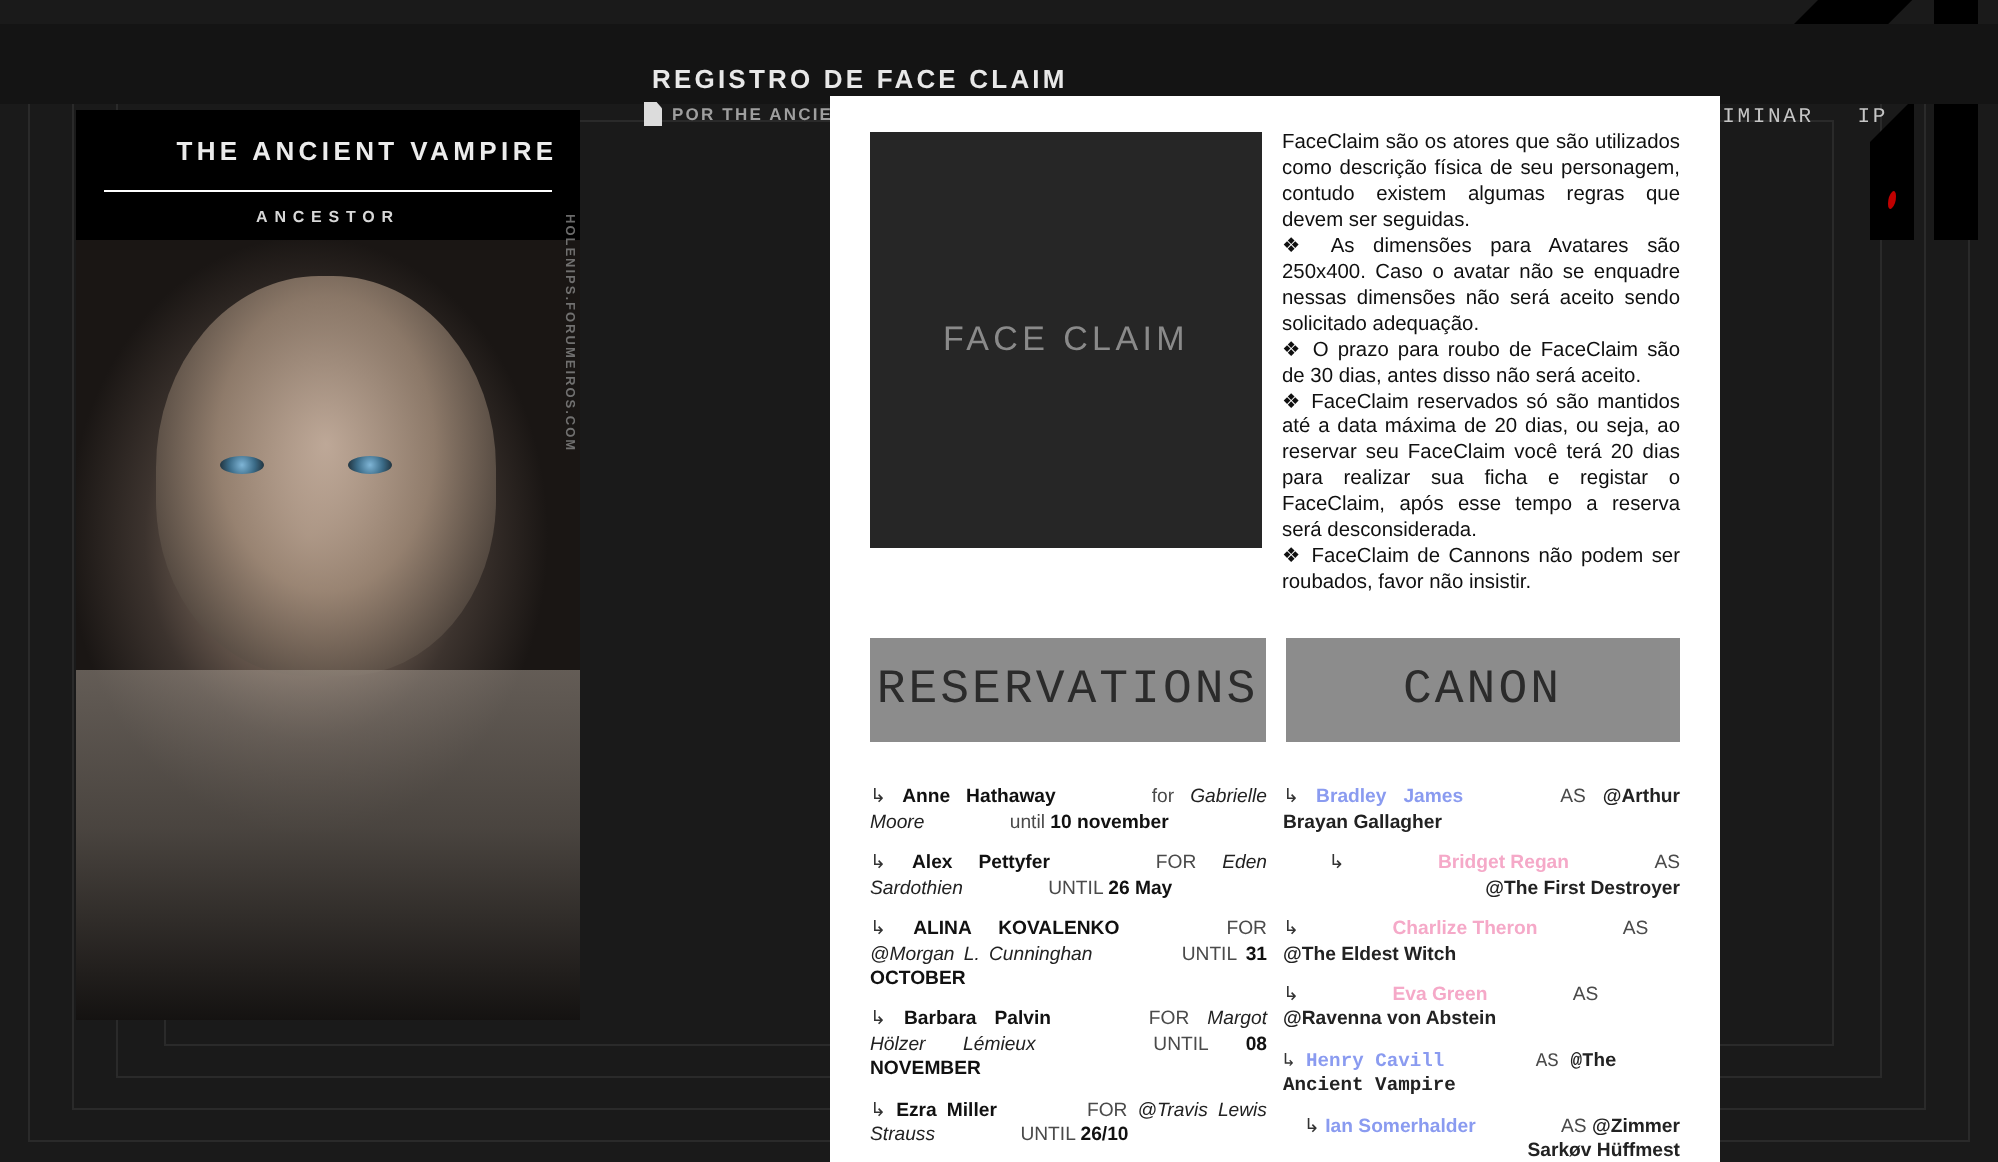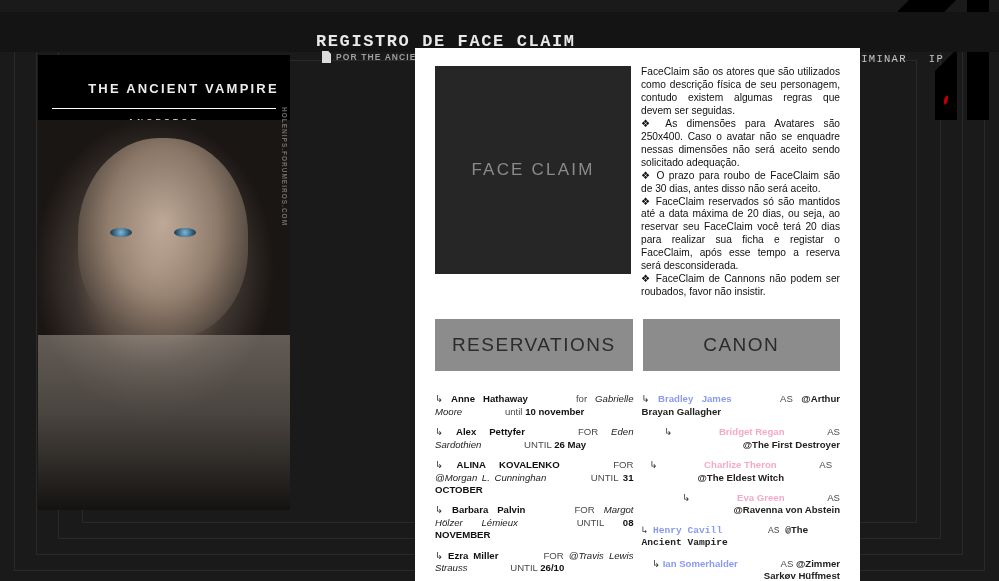--- a/index.html
+++ b/index.html
@@ -42,25 +42,25 @@
     background: #c00000;
   }
 
   
   #topbar {
     position: absolute; left: 0; top: 12px;
     width: 100%; height: 40px;
     background: #141414;
   }
   #post-title {
-    position: absolute; left: 316px; top: 20px;
+    position: absolute; left: 326px; top: 20px;
     color: #e8e8e8;
-    font-size: 17px; font-weight: bold;
+    font-size: 13px; font-weight: bold;
     letter-spacing: 1.6px;
-    font-family: Liberation Mono, monospace;
+    font-family: Liberation Sans, sans-serif;
     white-space: nowrap;
   }
   #nav {
     position: absolute; right: 55px; top: 29px;
     display: flex; gap: 22px; margin-top: 12px;
   }
   #nav a {
     color: #c6c6c6; font-size: 10.5px;
     letter-spacing: 1.3px;
     text-decoration: none;
@@ -83,21 +83,21 @@
     font-family: "Liberation Sans", sans-serif;
   }
 
   
   #avatar-panel {
     position: absolute; left: 38px; top: 55px;
     width: 252px; height: 455px;
     background: #000;
   }
   #char-name {
-    margin-top: 26px; text-align: center;
+    margin-top: 13px; text-align: center;
     color: #ececec; font-size: 13px;
     font-weight: bold; letter-spacing: 2.2px; padding-left: 39px;
   }
   #name-rule {
     width: 224px; height: 1px; background: #fff;
     margin: 12px auto 0 auto;
   }
   #char-rank {
     margin-top: 8px; text-align: center;
     color: #d8d8d8; font-size: 8px;
@@ -168,23 +168,23 @@
     text-align: justify;
     font-family: "Liberation Sans", sans-serif;
   }
   #rules p { margin: 0; }
 
   .btn-row { display: flex; gap: 10px; margin-top: 20px; }
   .big-btn {
     height: 52px; flex: 1;
     background: #8c8c8c;
     display: flex; align-items: center; justify-content: center;
-    color: #2b2b2b; font-size: 19px;
+    color: #2b2b2b; font-size: 24px;
     letter-spacing: 1.5px;
-    font-family: Liberation Sans, sans-serif;
+    font-family: Liberation Mono, monospace;
   }
 
   .lists { display: flex; gap: 8px; margin-top: 22px; }
   .list-col { flex: 1; }
   .entry {
     font-size: 9.6px; line-height: 1.3;
     margin-bottom: 8px;
     text-align: justify;
     color: #111;
     font-family: "Liberation Sans", sans-serif;
@@ -271,21 +271,21 @@
       <div class="list-col" id="col-reservations">
           <div class="entry"><span class="arrow">↳</span> <span class="fc">Anne Hathaway</span> <span class="kw">for</span> <span class="chr">Gabrielle Moore</span> <span class="kw">until</span> <span class="date">10 november</span></div>
           <div class="entry"><span class="arrow">↳</span> <span class="fc">Alex Pettyfer</span> <span class="kw">FOR</span> <span class="chr">Eden Sardothien</span> <span class="kw">UNTIL</span> <span class="date">26 May</span></div>
           <div class="entry"><span class="arrow">↳</span> <span class="fc">ALINA KOVALENKO</span> <span class="kw">FOR</span> <span class="chr">@Morgan L. Cunninghan</span> <span class="kw">UNTIL</span> <span class="date">31 OCTOBER</span></div>
           <div class="entry"><span class="arrow">↳</span> <span class="fc">Barbara Palvin</span> <span class="kw">FOR</span> <span class="chr">Margot Hölzer Lémieux</span> <span class="kw">UNTIL</span> <span class="date">08 NOVEMBER</span></div>
           <div class="entry"><span class="arrow">↳</span> <span class="fc">Ezra Miller</span> <span class="kw">FOR</span> <span class="chr">@Travis Lewis Strauss</span> <span class="kw">UNTIL</span> <span class="date">26/10</span></div>
         </div>
       <div class="list-col" id="col-canon">
           <div class="entry" style=""><span class="arrow">↳</span> <span class="fc blue">Bradley James</span> <span class="kw">AS</span> <span class="chr bold">@Arthur Brayan Gallagher</span></div>
           <div class="entry" style="text-align: right;"><span class="arrow">↳</span> <span class="fc pink">Bridget Regan</span> <span class="kw">AS</span> <span class="chr bold">@The First Destroyer</span></div>
-          <div class="entry" style="text-align: center;"><span class="arrow">↳</span> <span class="fc pink">Charlize Theron</span> <span class="kw">AS</span> <span class="chr bold">@The Eldest Witch</span></div>
-          <div class="entry" style="text-align: right;"><span class="arrow">↳</span> <span class="fc pink">Eva Green</span> <span class="kw">AS</span> <span class="chr bold">@Ravenna von Abstein</span></div>
+          <div class="entry" style="text-align: left;"><span class="arrow">↳</span> <span class="fc pink">Charlize Theron</span> <span class="kw">AS</span> <span class="chr bold">@The Eldest Witch</span></div>
+          <div class="entry" style="text-align: left;"><span class="arrow">↳</span> <span class="fc pink">Eva Green</span> <span class="kw">AS</span> <span class="chr bold">@Ravenna von Abstein</span></div>
           <div class="entry" style="text-align: left; font-family: Liberation Mono, monospace;"><span class="arrow">↳</span> <span class="fc blue">Henry Cavill</span> <span class="kw">AS</span> <span class="chr bold">@The Ancient Vampire</span></div>
           <div class="entry" style="text-align: right;"><span class="arrow">↳</span> <span class="fc blue">Ian Somerhalder</span> <span class="kw">AS</span> <span class="chr bold">@Zimmer Sarkøv Hüffmest</span></div>
         </div>
     </div>
 
   </div>
 </div>
 
 </body></html>

